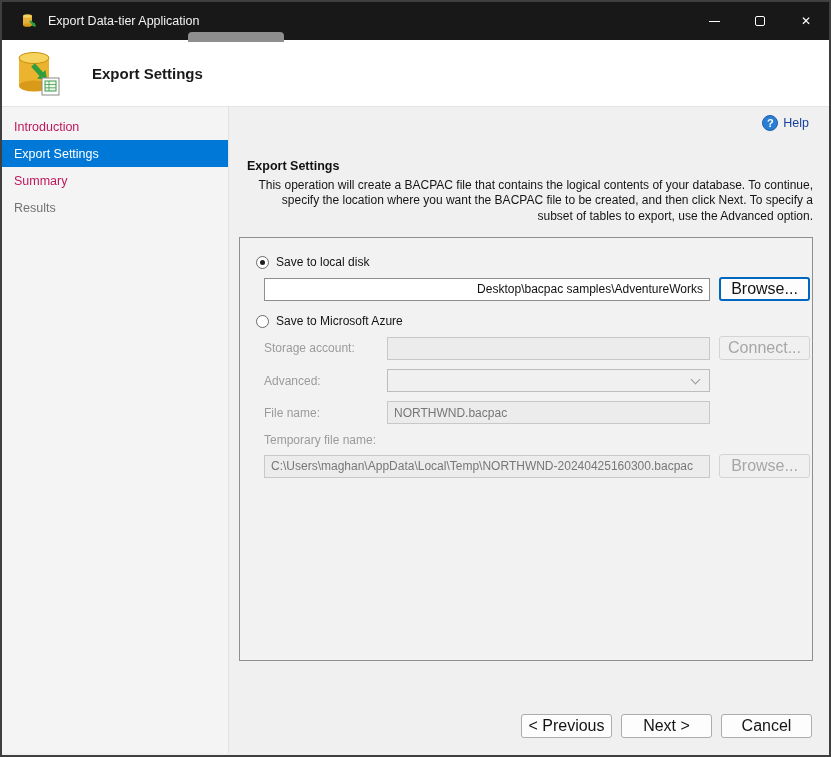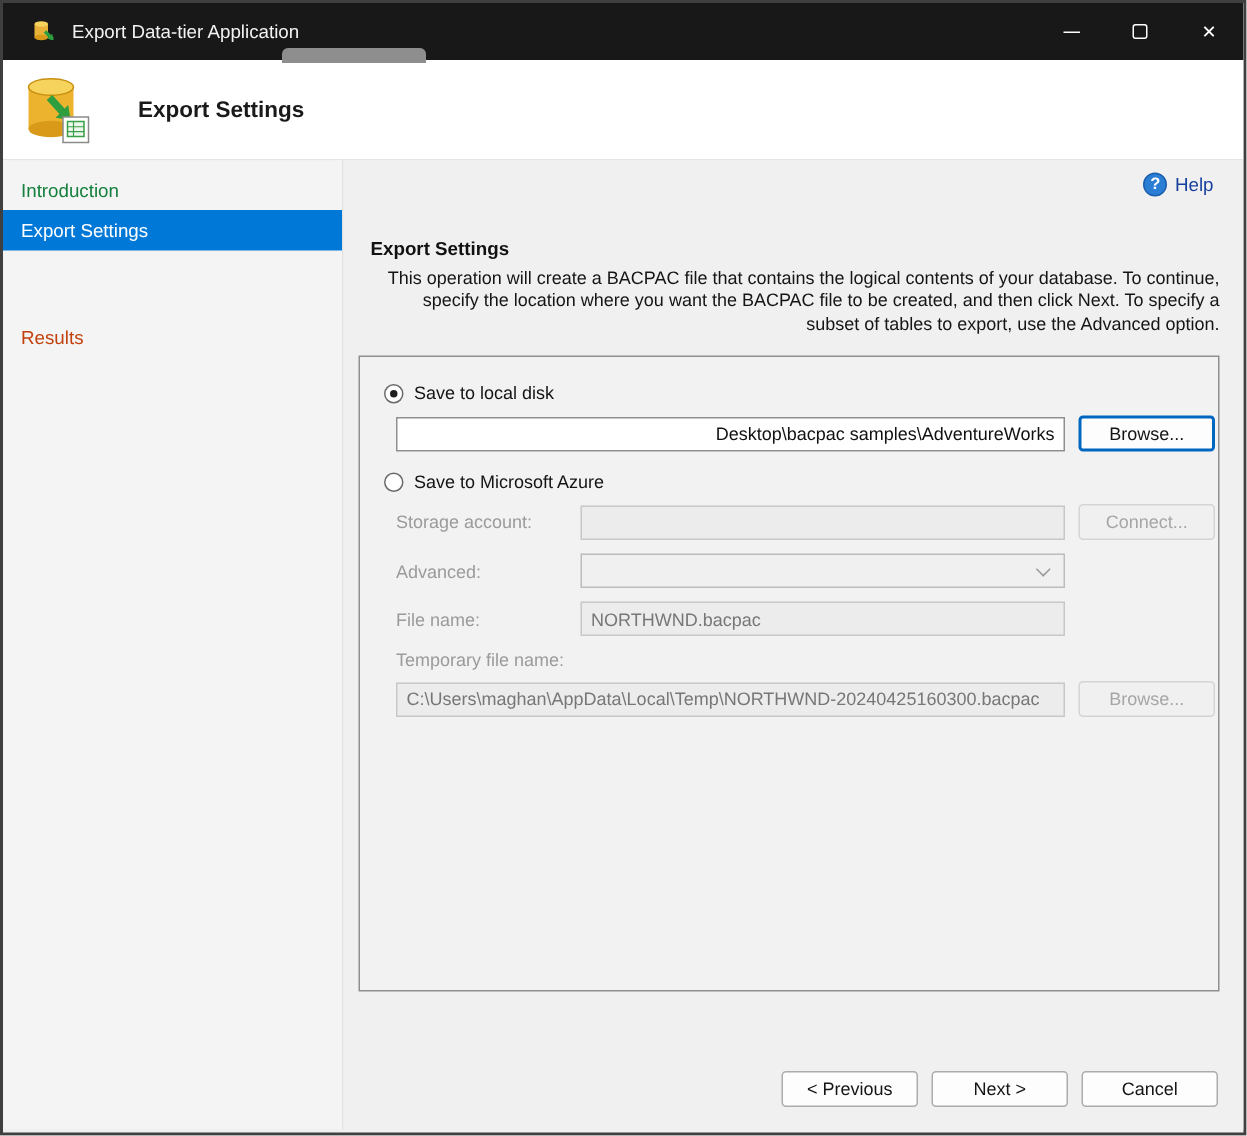--- a/index.html
+++ b/index.html
@@ -50,23 +50,23 @@
   .main { display: flex; height: 646px; }
   .sidebar {
     width: 227px; background: #f4f4f4;
     border-right: 1px solid #e2e2e2;
     padding-top: 6px; flex: none;
   }
   .side-item {
     height: 27px; display: flex; align-items: center;
     padding-left: 12px; font-size: 12.5px; cursor: pointer;
   }
-  .side-item.link { color: #15803d; }
+  .side-item.link { color: #be185d; }
   .side-item.selected { background: #0078d7; color: #ffffff; }
-  .side-item.plain { color: #c2410c; margin-top: 44px; }
+  .side-item.plain { color: #737373; }
   .content {
     flex: 1; background: #f0f0f0; position: relative;
     padding: 0 16px 0 10px;
   }
   
   .help {
     position: absolute; top: 8px; right: 20px;
     display: flex; align-items: center; gap: 5px;
     font-size: 12.5px; color: #17409e; cursor: pointer;
   }
@@ -116,21 +116,21 @@
   .inline-row { display: flex; align-items: center; gap: 9px; margin: 2px 0 13px 11px; }
   .textbox {
     height: 23px; border: 1px solid #8f8f8f; background: #fff;
     font-family: inherit; font-size: 12px; color: #111; padding: 0 6px;
   }
   .grow { flex: 1; }
   .path-box { text-align: right; padding-left: 40px; }
   .textbox:disabled { background: #ececec; border-color: #c8c8c8; color: #777; }
   .btn {
     height: 24px; min-width: 91px; padding: 0 6px;
-    font-family: inherit; font-size: 12px; color: #141414;
+    font-family: inherit; font-size: 16px; color: #141414;
     background: #fdfdfd; border: 1px solid #acacac; border-radius: 3px;
     cursor: pointer; flex: none;
   }
   .btn.focus-blue { border: 2px solid #0067c0; }
   .btn:disabled { background: #f0f0f0; border-color: #d4d4d4; color: #a6a6a6; cursor: default; }
   .field-row { display: flex; align-items: center; margin: 0 0 9px 11px; }
   .field-row > label { width: 123px; font-size: 12px; color: #9b9b9b; flex: none; }
   .field-row .textbox, .field-row .combo { width: 323px; }
   .field-row .btn { margin-left: 9px; }
   .combo { height: 23px; border: 1px solid #bcbcbc; background: #f0f0f0; position: relative; }
@@ -188,20 +188,21 @@
       </svg>
     </span>
     <span class="header-title">Export Settings</span>
   </div>
 
   <div class="main">
 
     <nav class="sidebar">
       <div class="side-item link">Introduction</div>
       <div class="side-item selected">Export Settings</div>
+      <div class="side-item link">Summary</div>
       <div class="side-item plain">Results</div>
     </nav>
 
     <section class="content">
 
       <div class="help">
         <span class="help-icon">?</span>
         <span>Help</span>
       </div>
 

